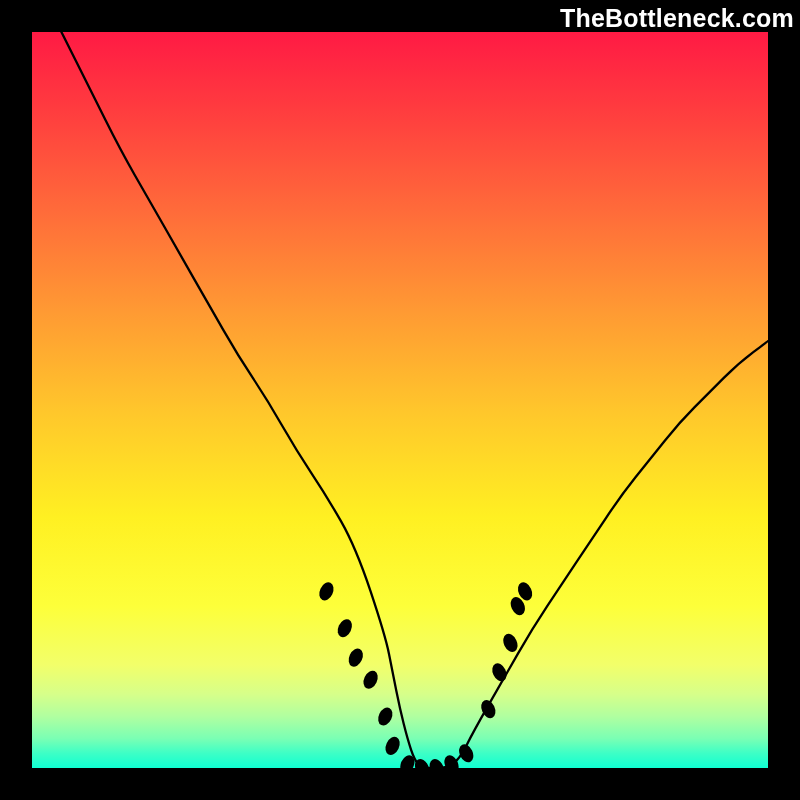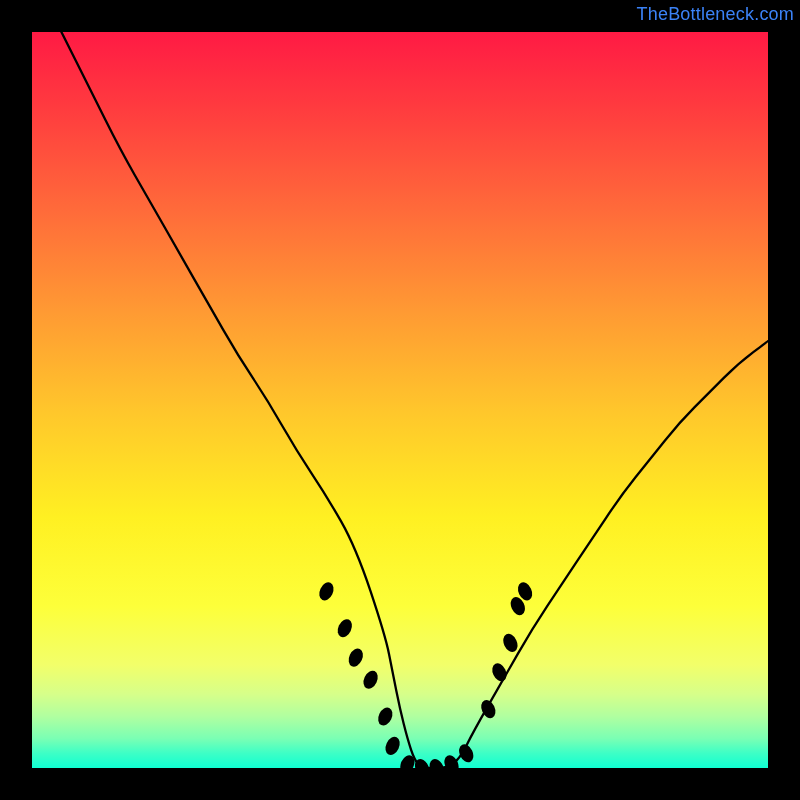--- a/index.html
+++ b/index.html
@@ -44,23 +44,23 @@
       #b0ffa0 93%,
       #7affb4 96%,
       #3dffc6 98%,
       #10ffd2 100%
     );
   }
   .watermark {
     position: absolute;
     top: 4px;
     right: 6px;
-    color: #3b82f6;
-    font-size: 18px;
-    font-weight: 400;
+    color: #ffffff;
+    font-size: 25px;
+    font-weight: 700;
     letter-spacing: 0.2px;
     user-select: none;
   }
   svg.curves {
     position: absolute;
     inset: 0;
   }
   .curve {
     fill: none;
     stroke: #000;

